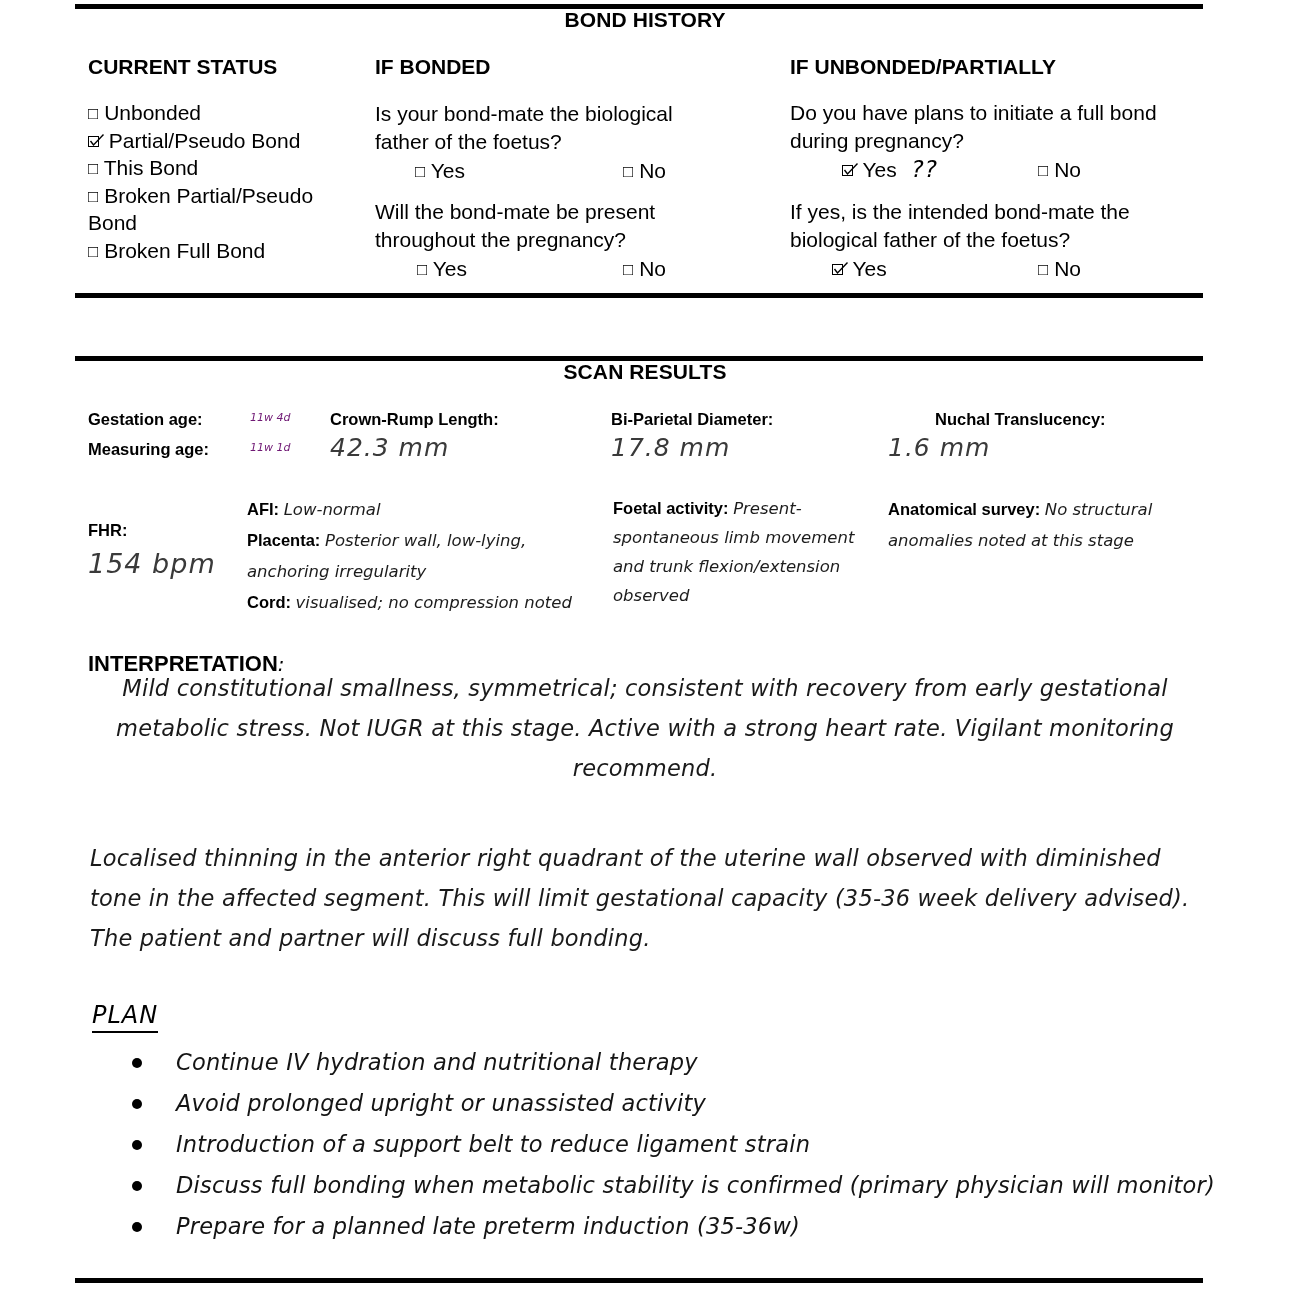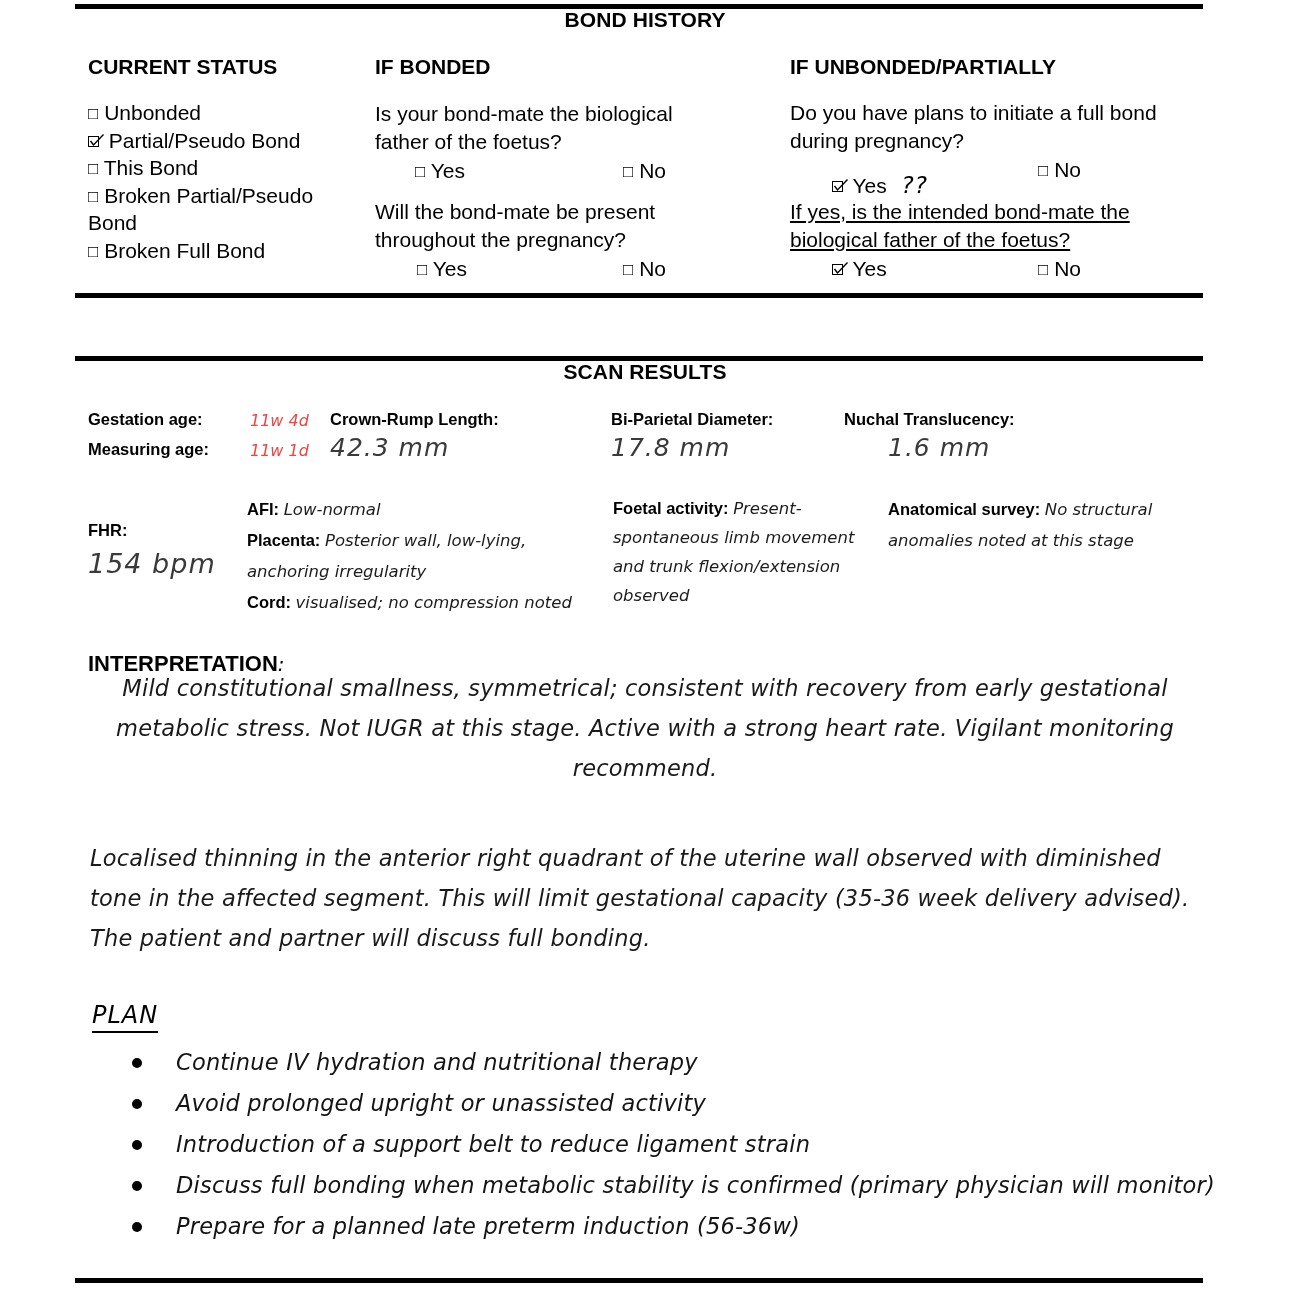--- a/index.html
+++ b/index.html
@@ -115,49 +115,49 @@
     top: 2px;
     white-space: nowrap;
   }
   .ans-no {
     position: absolute;
     left: 248px;
     top: 2px;
     white-space: nowrap;
   }
   .q2 .ans-yes { left: 42px; }
-  .q3 .ans-yes { left: 42px; margin-top: 16px; }
+  .q3 .ans-yes { left: 52px; }
   .q4 .ans-yes { left: 42px; }
 
   
   .qb-c2a { left: 375px; top: 100px; width: 352px; }
   .qb-c2b { left: 375px; top: 198px; width: 352px; }
   .qb-c3a { left: 790px; top: 99px; width: 400px; }
-  .qb-c3b { left: 790px; top: 198px; width: 400px; text-decoration: underline; }
+  .qb-c3b { left: 790px; top: 198px; width: 400px; }
 
   .hw-note {
     font-family: "DejaVu Sans", sans-serif;
     font-style: italic;
     font-size: 23px;
     margin-left: 9px;
     letter-spacing: 1px;
   }
 
   
   .lbl {
     position: absolute;
     font-weight: bold;
     font-size: 16.5px;
   }
   .val-sm {
     position: absolute;
     font-family: "DejaVu Sans", sans-serif;
     font-style: italic;
-    font-size: 16px;
-    color: #ef4444;
+    font-size: 11px;
+    color: #701a75;
   }
   .val-lg {
     position: absolute;
     font-family: "DejaVu Sans", sans-serif;
     font-style: italic;
     font-weight: 300;
     font-size: 25px;
     color: #3a3a3a;
     letter-spacing: 1px;
   }
@@ -166,21 +166,21 @@
   .meas-lbl  { left: 88px;  top: 440px; }
   .gest-val  { left: 250px; top: 411px; }
   .meas-val  { left: 250px; top: 441px; }
 
   .crl-lbl   { left: 330px; top: 410px; }
   .crl-val   { left: 330px; top: 433px; }
 
   .bpd-lbl   { left: 611px; top: 410px; }
   .bpd-val   { left: 611px; top: 433px; }
 
-  .nt-lbl    { left: 844px; top: 410px; }
+  .nt-lbl    { left: 935px; top: 410px; }
   .nt-val    { left: 888px; top: 433px; }
 
   .fhr-lbl   { left: 88px;  top: 521px; }
   .fhr-val   { left: 88px;  top: 548px; font-size: 27px; }
 
   .mixblock {
     position: absolute;
     font-size: 16.5px;
     line-height: 30px;
   }
@@ -452,19 +452,19 @@
     <li>
       <span class="dot"></span>
       <span>Introduction of a support belt to reduce ligament strain</span>
     </li>
     <li>
       <span class="dot"></span>
       <span>Discuss full bonding when metabolic stability is confirmed (primary physician will monitor)</span>
     </li>
     <li>
       <span class="dot"></span>
-      <span>Prepare for a planned late preterm induction (56-36w)</span>
+      <span>Prepare for a planned late preterm induction (35-36w)</span>
     </li>
   </ul>
 
   <div class="rule rule-bottom"></div>
 
 </div>
 
 </body></html>

